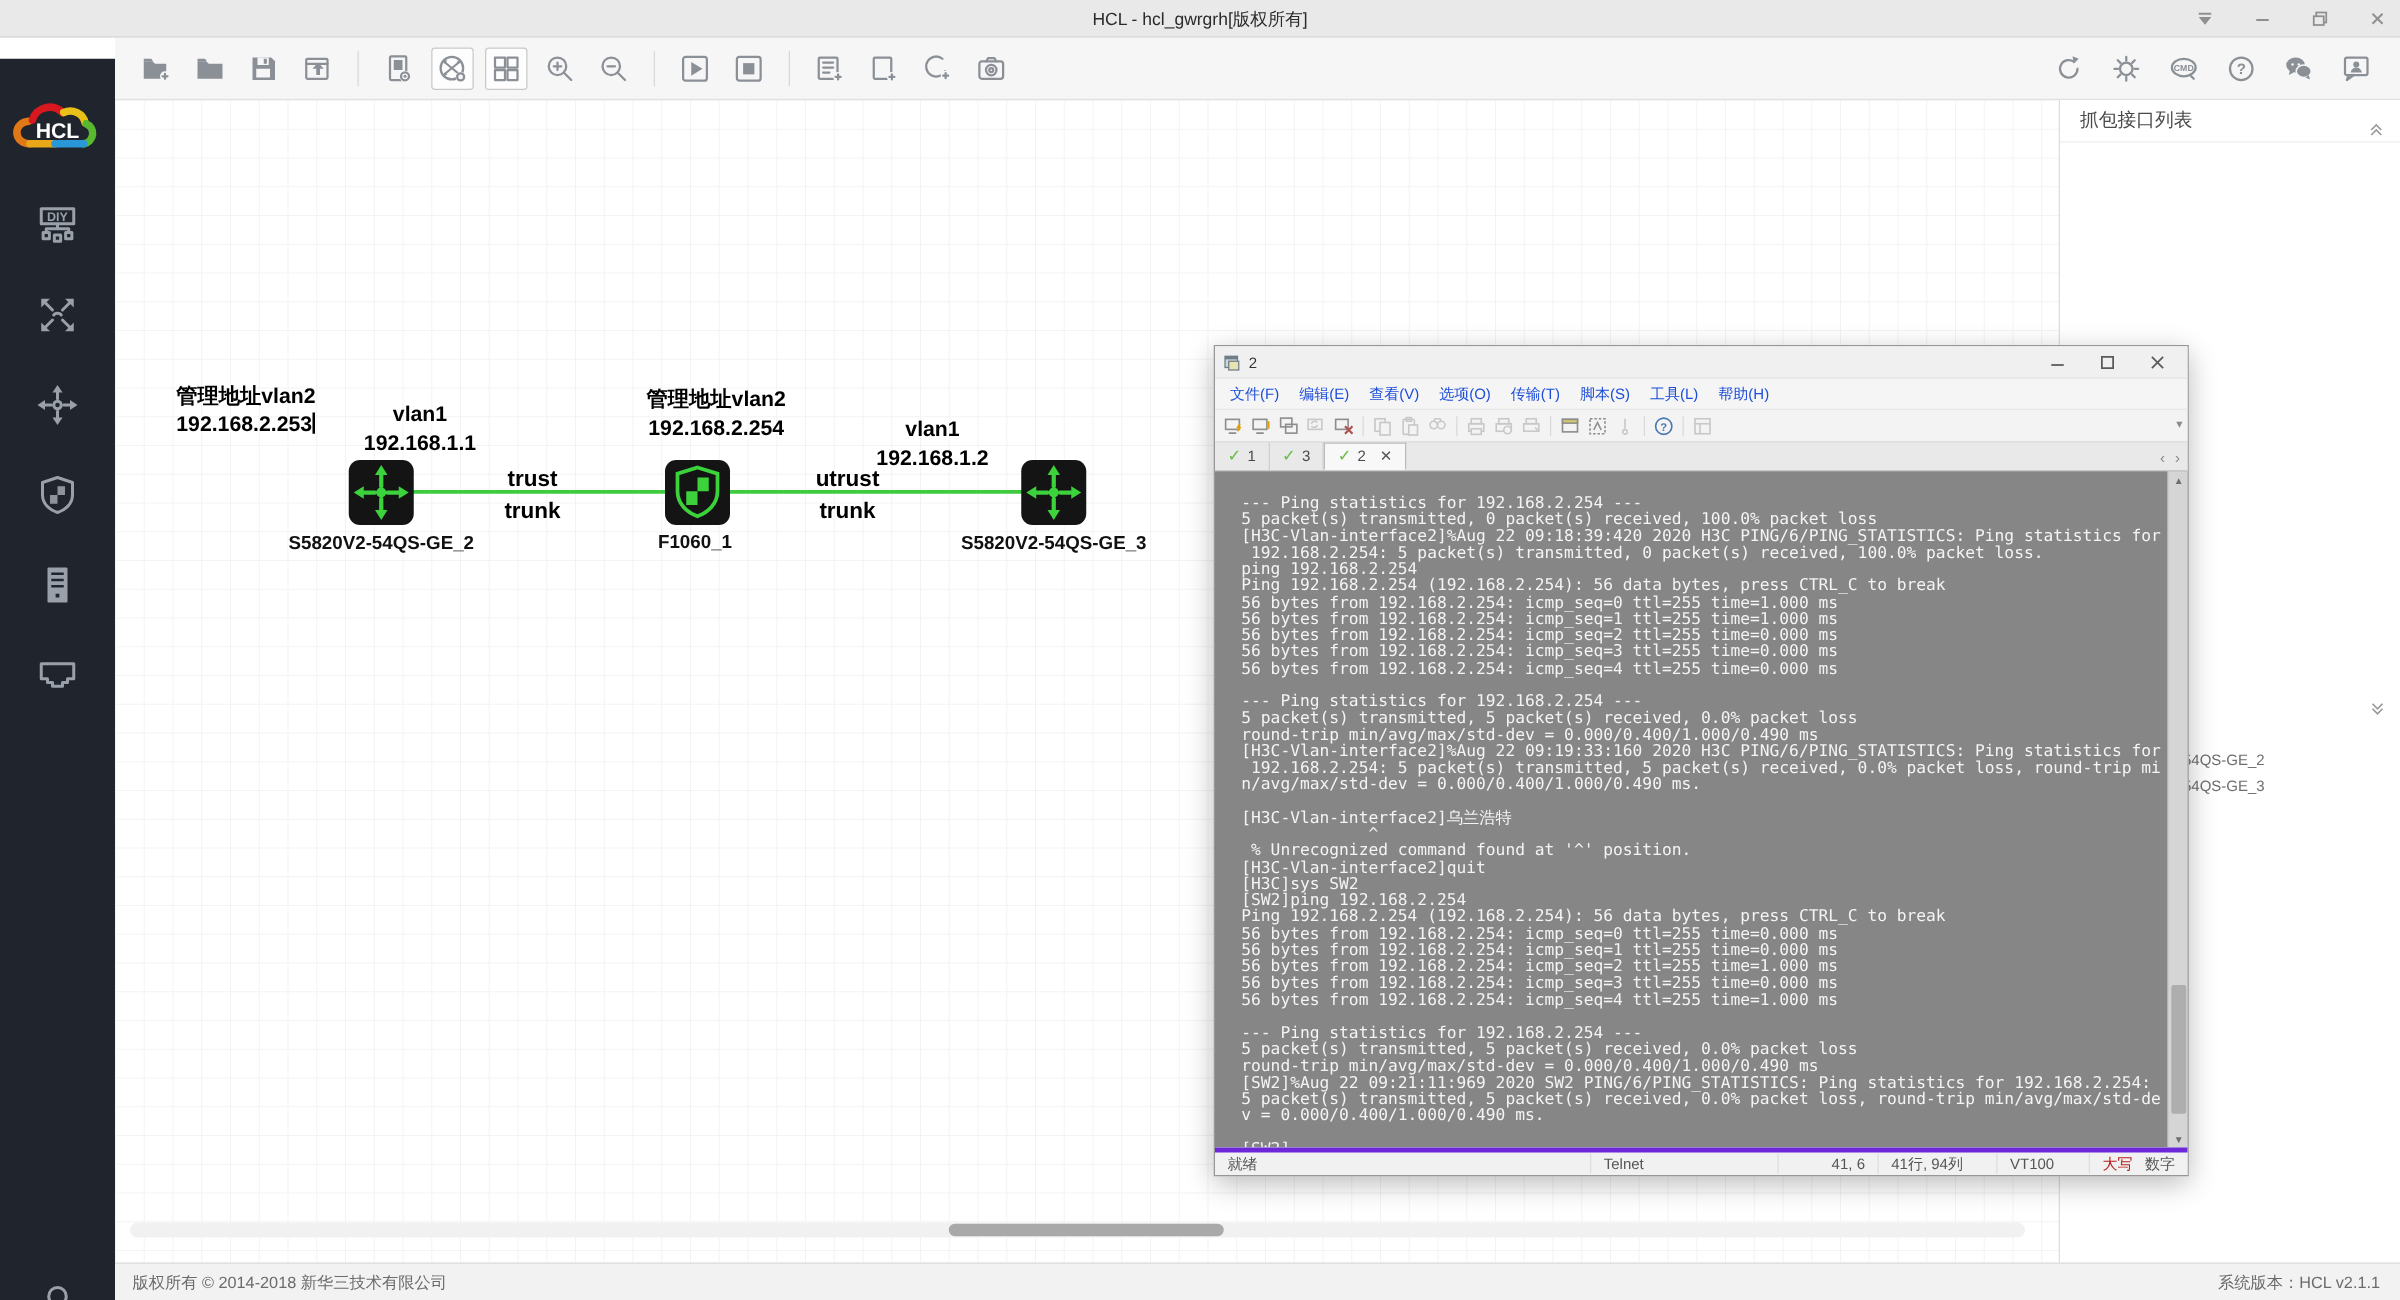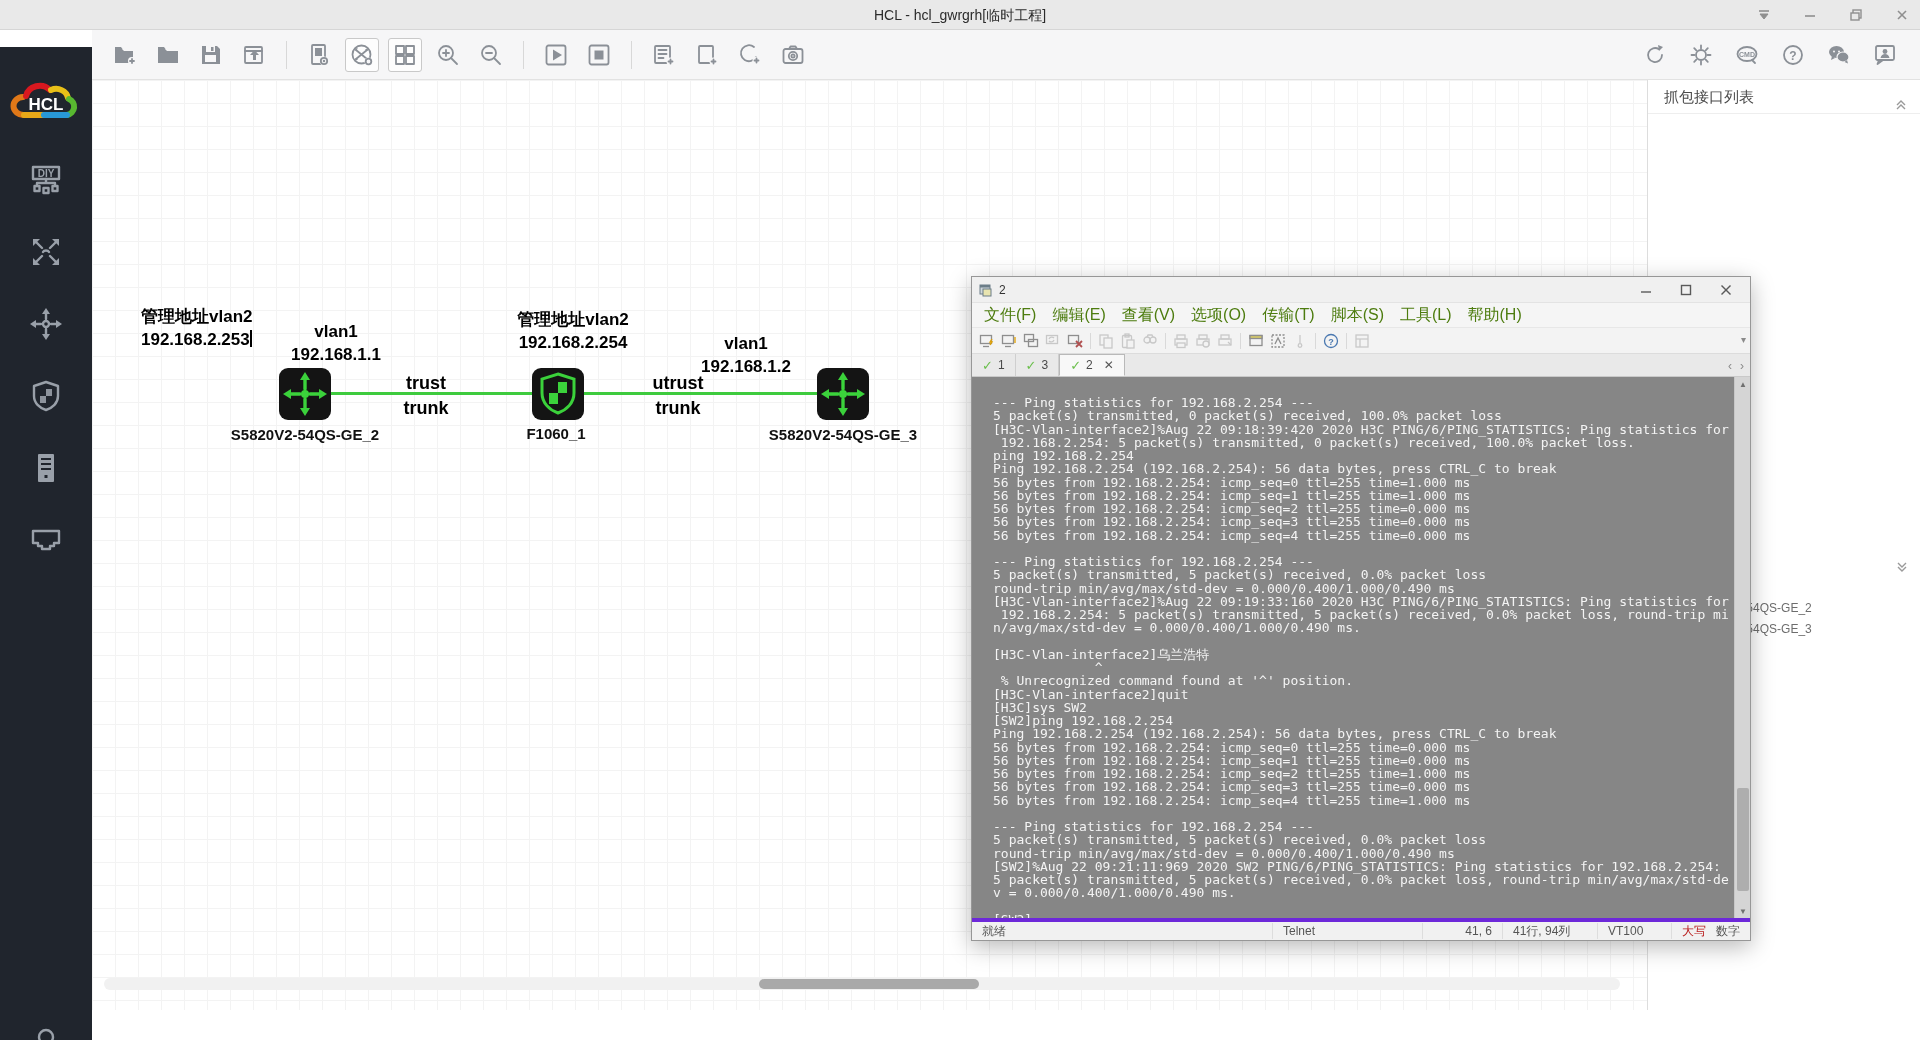--- a/index.html
+++ b/index.html
@@ -70,21 +70,21 @@
   .statusbar .right { position:absolute; right:16px; top:0; height:30px; line-height:30px; font-size:13px; color:#6b6b6b; }
 
   
   .term { position:absolute; left:971px; top:276px; width:780px; height:665px; border:1px solid #979797; background:#f0f0f0; box-shadow:0 6px 22px rgba(0,0,0,.28); z-index:20; }
   .term-title { position:relative; height:26px; background:#f0f0f0; border-bottom:1px solid #e3e3e3; display:flex; align-items:center; padding-left:7px; gap:6px; }
   .term-title .t { font-size:12px; color:#333; }
   .term-winbtns { position:absolute; right:4px; top:0; height:26px; display:flex; }
   .term-winbtn { width:40px; height:26px; display:flex; align-items:center; justify-content:center; color:#555; }
   .term-winbtn svg { width:12px; height:12px; stroke:#5a5a5a; fill:none; stroke-width:1.4; }
   .term-menus { height:24px; background:#f5f5f5; display:flex; align-items:center; padding-left:4px; }
-  .term-menu { font-size:16px; color:#4d7c0f; padding:3px 8px; }
+  .term-menu { font-size:12px; color:#1d4ed8; padding:3px 8px; }
   .term-tools { height:26px; background:#f3f3f3; border-top:1px solid #e7e7e7; display:flex; align-items:center; padding-left:5px; gap:2px; position:relative; }
   .ti { width:20px; height:20px; display:flex; align-items:center; justify-content:center; }
   .ti svg { width:16px; height:16px; stroke:#8e8e8e; fill:none; stroke-width:1.3; }
   .ti.dis { opacity:.42; }
   .ti-sep { width:1px; height:16px; background:#d9d9d9; margin:0 3px; }
   .tools-overflow { position:absolute; right:4px; top:6px; font-size:10px; color:#8a8a8a; }
   .term-tabs { position:relative; height:24px; background:#e9e9e9; border-top:1px solid #dcdcdc; border-bottom:1px solid #c9c9c9; display:flex; align-items:stretch; }
   .ttab { display:flex; align-items:center; gap:5px; padding:0 10px; border-right:1px solid #cfcfcf; font-size:12px; color:#4a4a4a; }
   .ttab .chk { color:#6abf4b; font-size:13px; font-weight:bold; }
   .ttab.active { background:#f8f8f8; border:1px solid #b9b9b9; border-bottom-color:#f8f8f8; }
@@ -101,21 +101,21 @@
   .ts-ready { flex:0 0 300px; }
   .ts-spacer { flex:1; }
   .ts-caps { color:#b91c1c; }
 </style>
 </head>
 <body>
 
 <div id="app">
 
   <div class="titlebar">
-    <div class="title">HCL - hcl_gwrgrh[临时工程]</div>
+    <div class="title">HCL - hcl_gwrgrh[版权所有]</div>
     <div class="win-controls">
       <span class="win-btn">
           <svg viewBox="0 0 14 14">
             <line x1="2" y1="3" x2="12" y2="3" stroke-width="1.6"></line>
             <polygon points="3,6 11,6 7,11"></polygon>
           </svg>
         </span>
       <span class="win-btn">
           <svg viewBox="0 0 14 14">
             <line x1="2" y1="8" x2="12" y2="8" stroke-width="1.6"></line>
@@ -500,20 +500,24 @@
       </div>
       <div class="topo-item">
         <span class="tri-down"></span>
         <span class="gdot"></span>
         <span>S5820V2-54QS-GE_3</span>
       </div>
     </div>
   </div>
   <div class="collapse-arrow"></div>
 
+  <div class="statusbar">
+    <span class="left">版权所有 © 2014-2018 新华三技术有限公司</span>
+    <span class="right">系统版本：HCL v2.1.1</span>
+  </div>
 
   <div class="term">
     <div class="term-title">
       <svg width="14" height="14" viewBox="0 0 14 14">
           <rect x="1" y="2" width="10" height="9" fill="#cfd6da" stroke="#6b7d88" stroke-width="1"></rect>
           <rect x="1" y="2" width="10" height="2.5" fill="#6b7d88"></rect>
           <rect x="4" y="6" width="8" height="7" fill="#e8e4b0" stroke="#6b7d88" stroke-width="1"></rect>
         </svg>
       <span class="t">2</span>
       <div class="term-winbtns">

